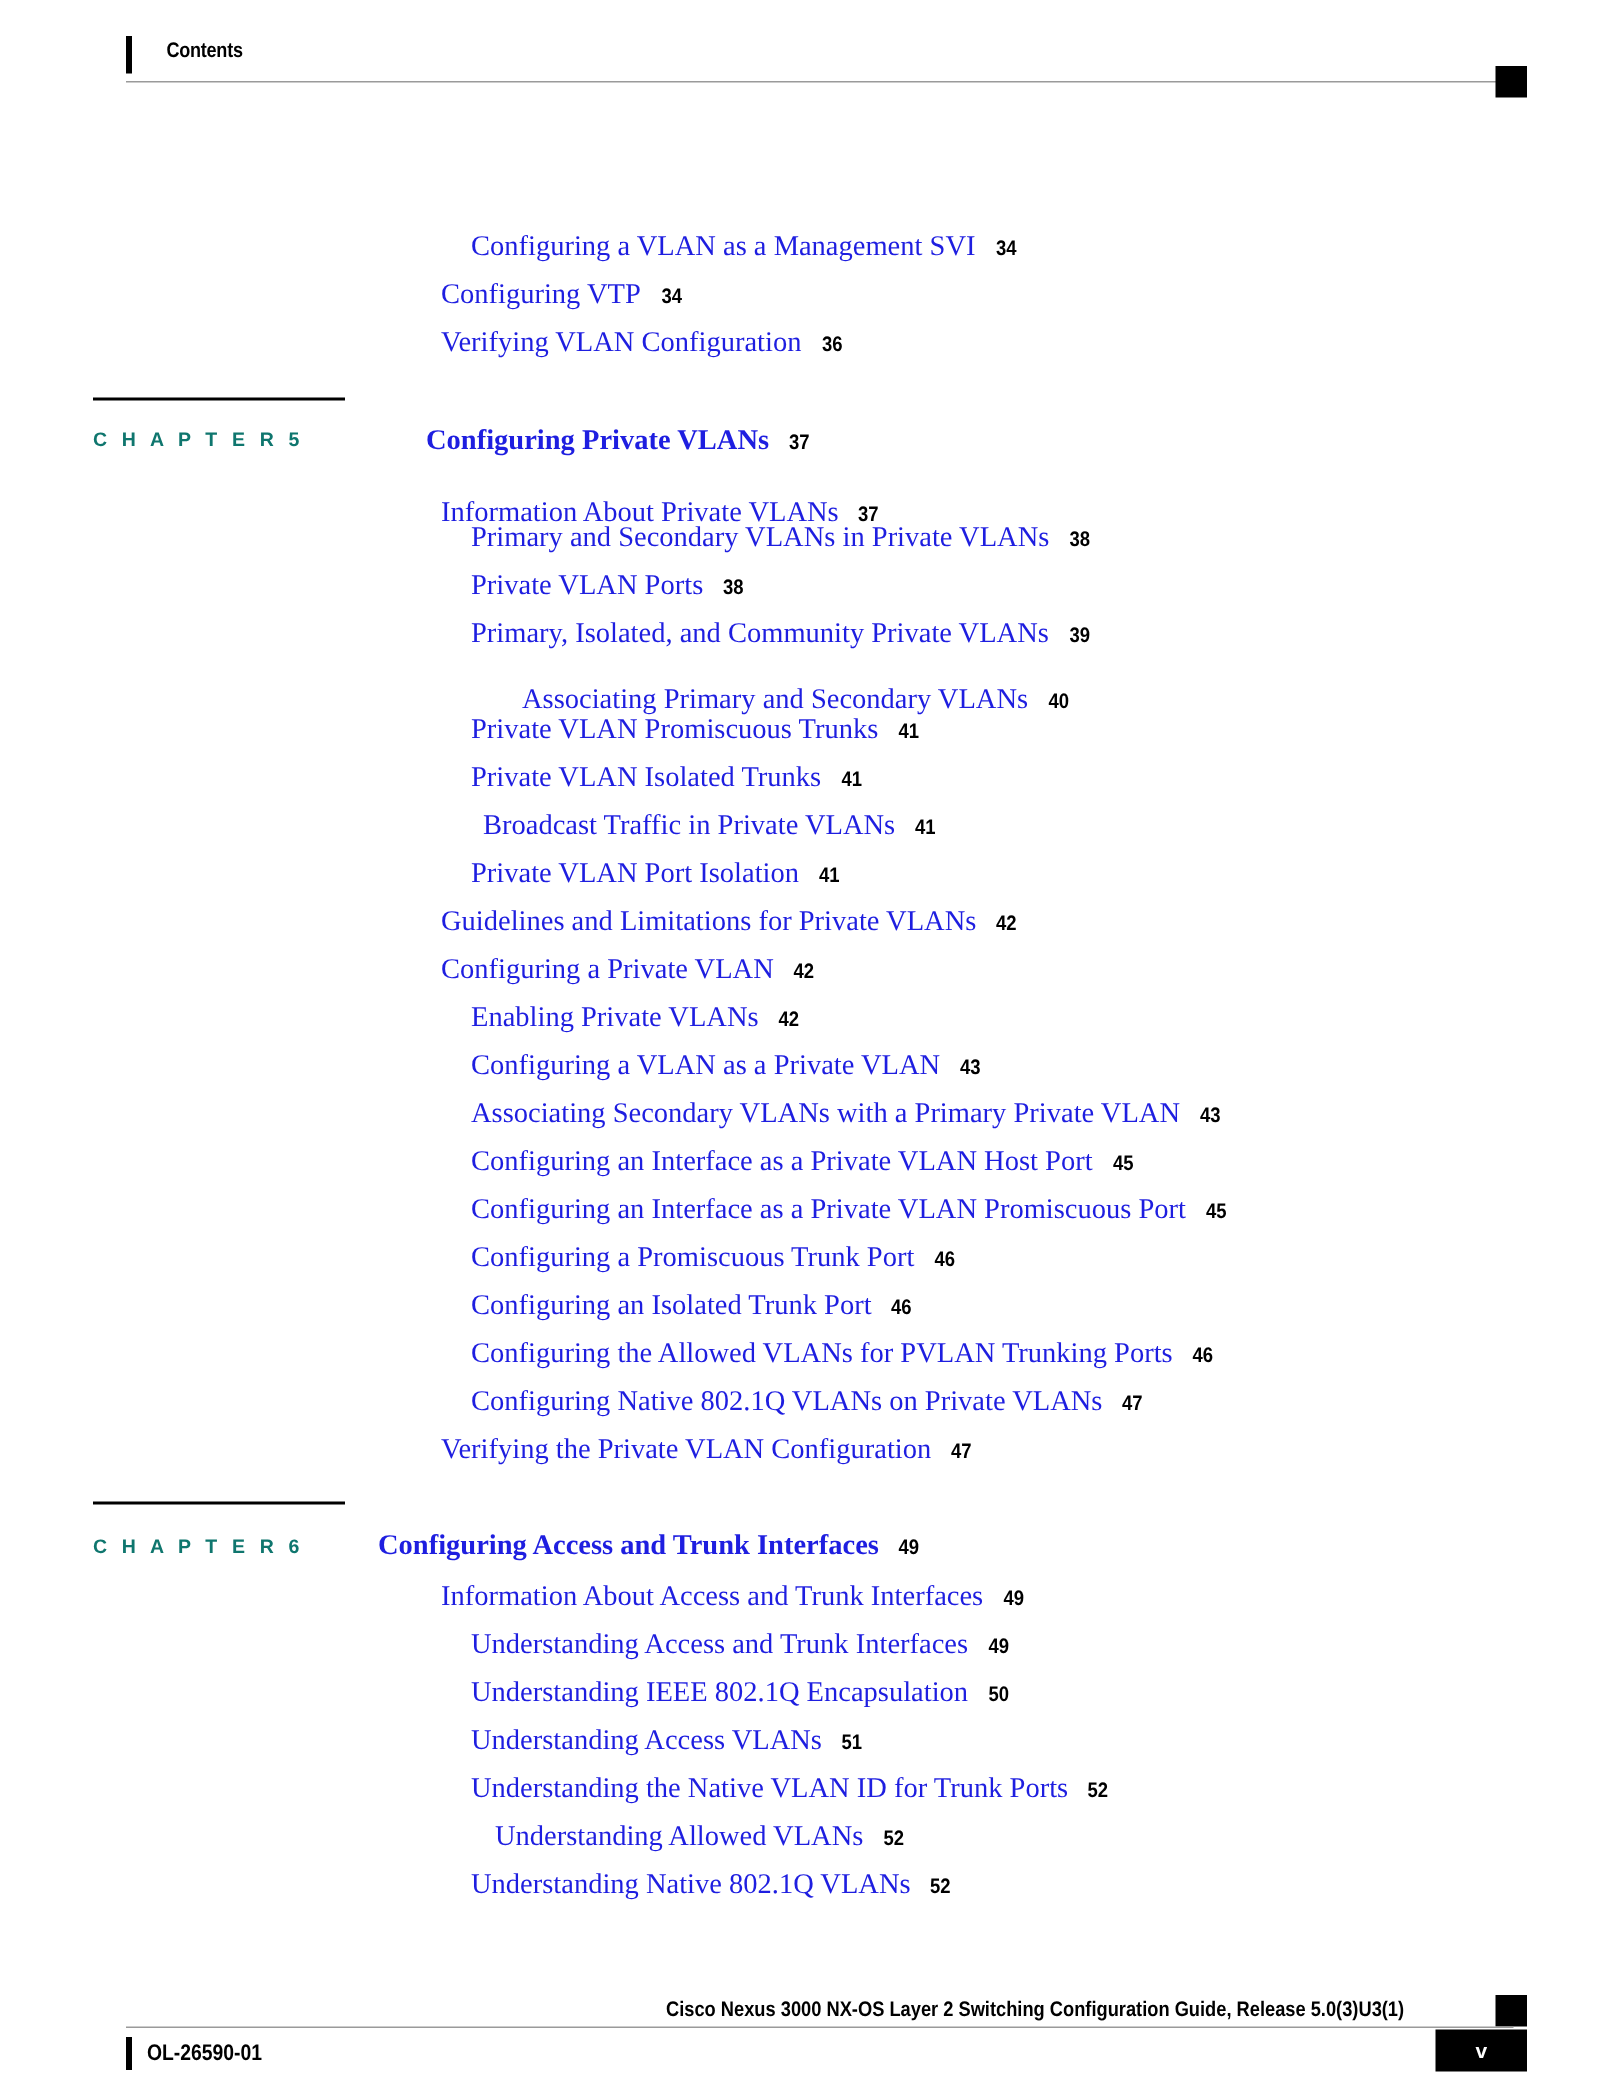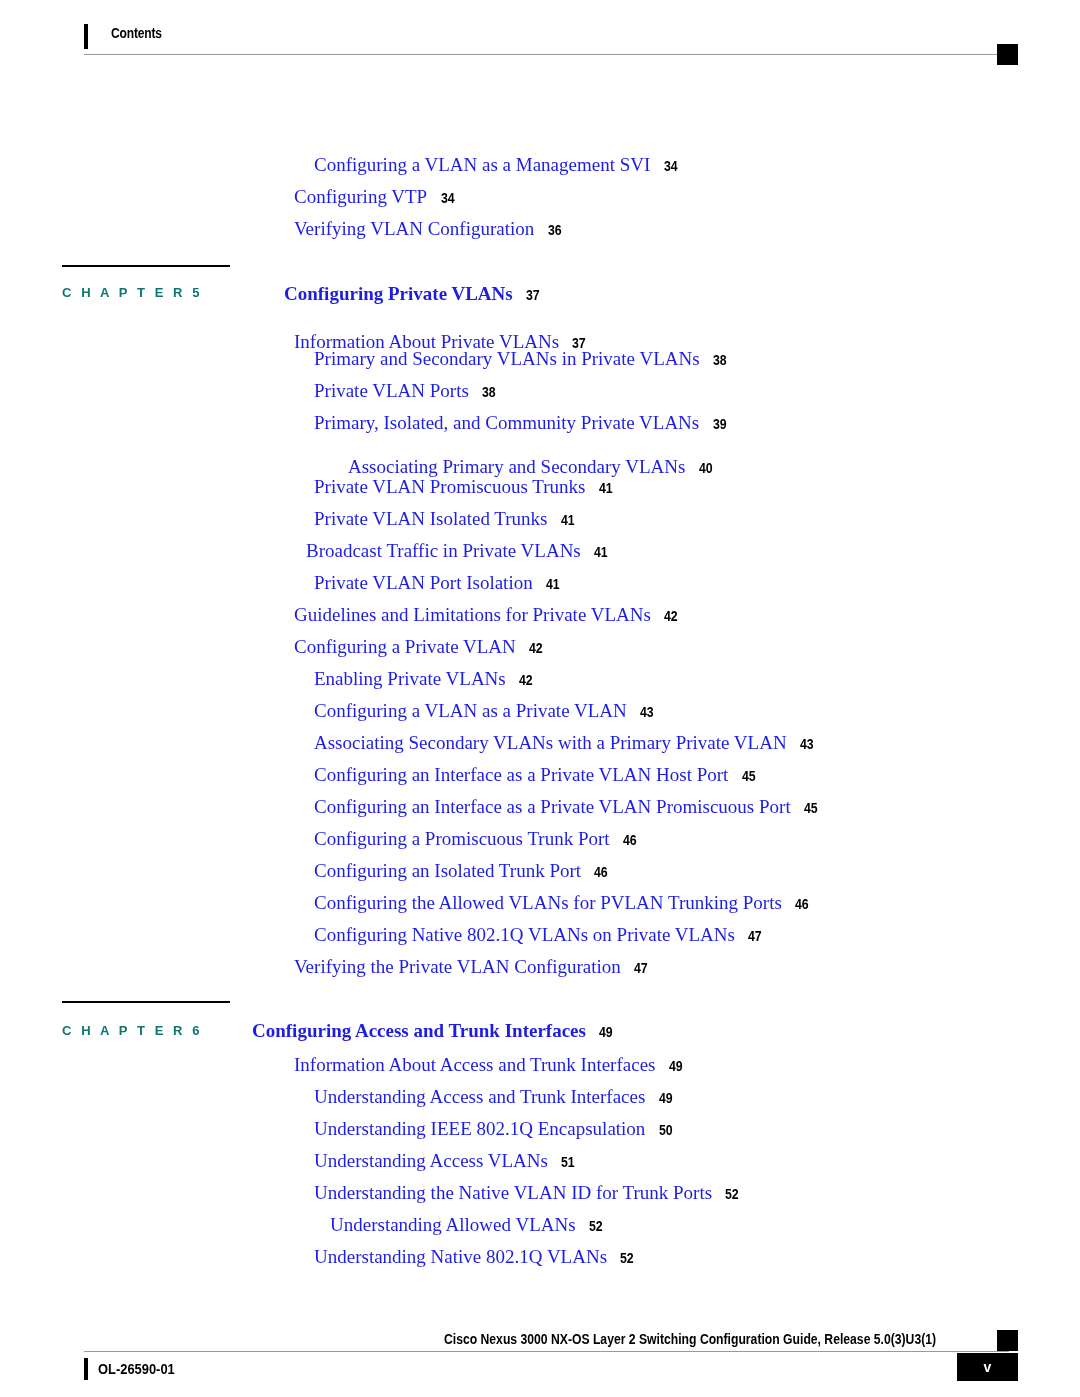--- a/index.html
+++ b/index.html
@@ -210,21 +210,21 @@
     <div class="chapter-rule" style="top: 265px;"></div>
     <div class="chapter-label" style="top: 285px;">C H A P T E R  5</div>
     <div class="toc-row lvl-ch" style="left: 252px; top: 284px; margin-left: 32px;"><span class="ttl">Configuring Private VLANs</span>  <span class="pg">37</span></div>
     <div class="toc-row lvl-1" style="left: 294px; top: 317px; margin-top: 15px;"><span class="ttl">Information About Private VLANs</span>  <span class="pg">37</span></div>
     <div class="toc-row lvl-2" style="left: 314px; top: 349px;"><span class="ttl">Primary and Secondary VLANs in Private VLANs</span>  <span class="pg">38</span></div>
     <div class="toc-row lvl-2" style="left: 314px; top: 381px;"><span class="ttl">Private VLAN Ports</span>  <span class="pg">38</span></div>
     <div class="toc-row lvl-2" style="left: 314px; top: 413px; text-align: right;"><span class="ttl">Primary, Isolated, and Community Private VLANs</span>  <span class="pg">39</span></div>
     <div class="toc-row lvl-3" style="left: 348px; top: 445px; margin-top: 12px;"><span class="ttl">Associating Primary and Secondary VLANs</span>  <span class="pg">40</span></div>
     <div class="toc-row lvl-2" style="left: 314px; top: 477px;"><span class="ttl">Private VLAN Promiscuous Trunks</span>  <span class="pg">41</span></div>
     <div class="toc-row lvl-2" style="left: 314px; top: 509px;"><span class="ttl">Private VLAN Isolated Trunks</span>  <span class="pg">41</span></div>
-    <div class="toc-row lvl-2" style="left: 306px; top: 541px;"><span class="ttl">Broadcast Traffic in Private VLANs</span>  <span class="pg">41</span></div>
+    <div class="toc-row lvl-2" style="left: 322px; top: 541px;"><span class="ttl">Broadcast Traffic in Private VLANs</span>  <span class="pg">41</span></div>
     <div class="toc-row lvl-2" style="left: 314px; top: 573px;"><span class="ttl">Private VLAN Port Isolation</span>  <span class="pg">41</span></div>
     <div class="toc-row lvl-1" style="left: 294px; top: 605px;"><span class="ttl">Guidelines and Limitations for Private VLANs</span>  <span class="pg">42</span></div>
     <div class="toc-row lvl-1" style="left: 294px; top: 637px;"><span class="ttl">Configuring a Private VLAN</span>  <span class="pg">42</span></div>
     <div class="toc-row lvl-2" style="left: 314px; top: 669px;"><span class="ttl">Enabling Private VLANs</span>  <span class="pg">42</span></div>
     <div class="toc-row lvl-2" style="left: 314px; top: 701px;"><span class="ttl">Configuring a VLAN as a Private VLAN</span>  <span class="pg">43</span></div>
     <div class="toc-row lvl-2" style="left: 314px; top: 733px;"><span class="ttl">Associating Secondary VLANs with a Primary Private VLAN</span>  <span class="pg">43</span></div>
     <div class="toc-row lvl-2" style="left: 314px; top: 765px;"><span class="ttl">Configuring an Interface as a Private VLAN Host Port</span>  <span class="pg">45</span></div>
     <div class="toc-row lvl-2" style="left: 314px; top: 797px;"><span class="ttl">Configuring an Interface as a Private VLAN Promiscuous Port</span>  <span class="pg">45</span></div>
     <div class="toc-row lvl-2" style="left: 314px; top: 829px;"><span class="ttl">Configuring a Promiscuous Trunk Port</span>  <span class="pg">46</span></div>
     <div class="toc-row lvl-2" style="left: 314px; top: 861px;"><span class="ttl">Configuring an Isolated Trunk Port</span>  <span class="pg">46</span></div>

